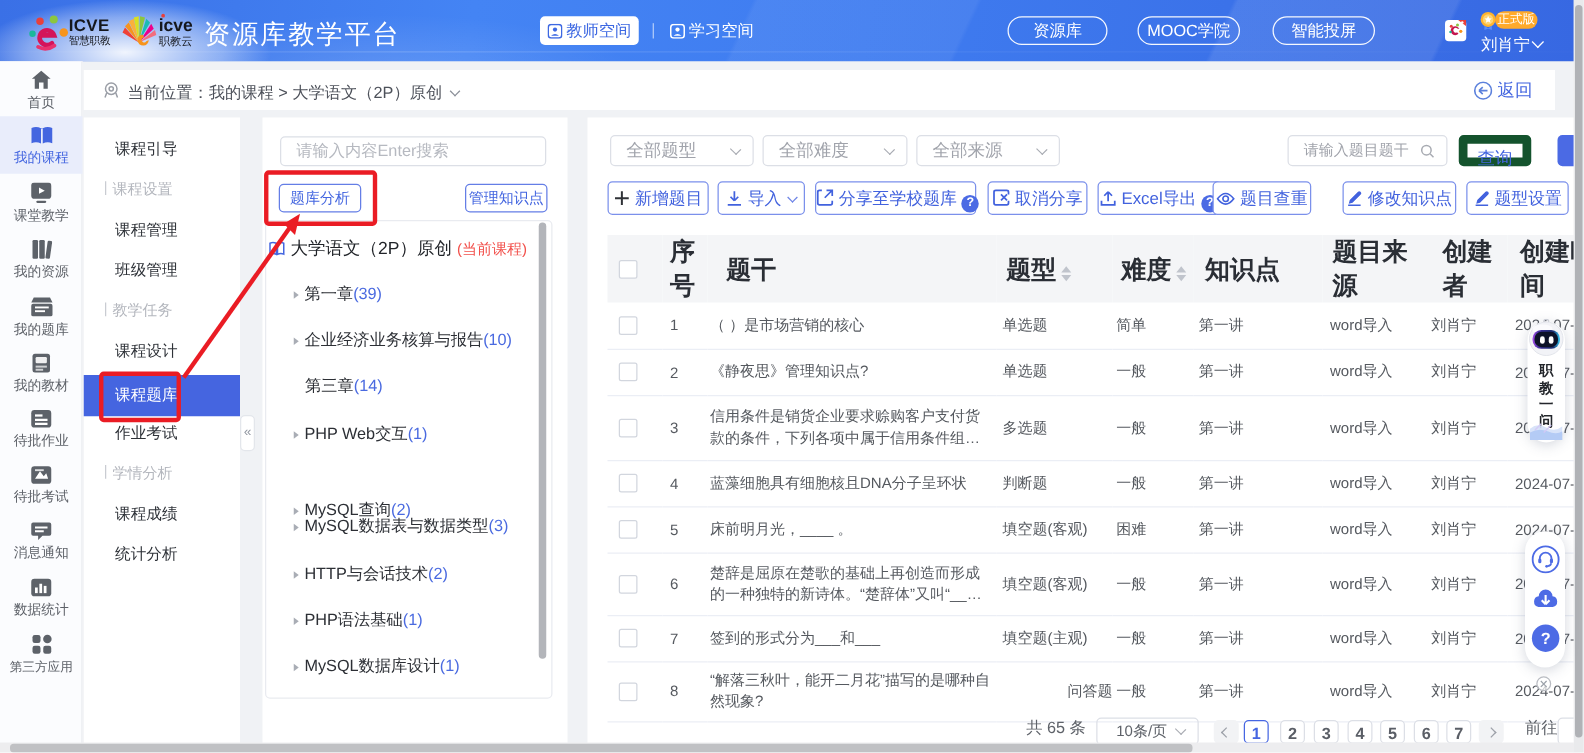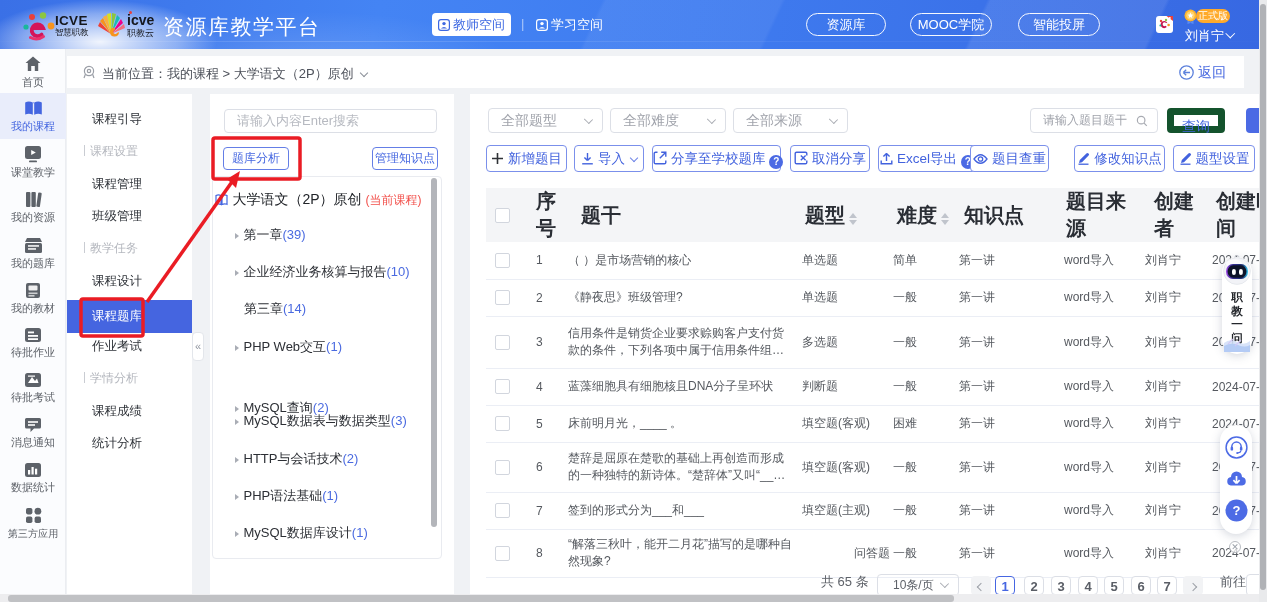--- a/index.html
+++ b/index.html
@@ -379,21 +379,21 @@
           <td style="padding-left:4px;">第一讲</td>
           <td style="padding-left:6px;">word导入</td>
           <td style="padding-left:5px;">刘肖宁</td>
           <td style="padding-left:6px;">2024-07-1</td>
         </tr>
       <tr style="height:37px;">
           <td>
             <div class="cb"></div>
           </td>
           <td style="padding-left:6px;">2</td>
-          <td class="tg">《静夜思》班级管理?</td>
+          <td class="tg">《静夜思》管理知识点?</td>
           <td style="padding-left:5px;">单选题</td>
           <td style="padding-left:3px;">一般</td>
           <td style="padding-left:4px;">第一讲</td>
           <td style="padding-left:6px;">word导入</td>
           <td style="padding-left:5px;">刘肖宁</td>
           <td style="padding-left:6px;">2024-07-1</td>
         </tr>
       <tr style="height:52px;">
           <td>
             <div class="cb"></div>

